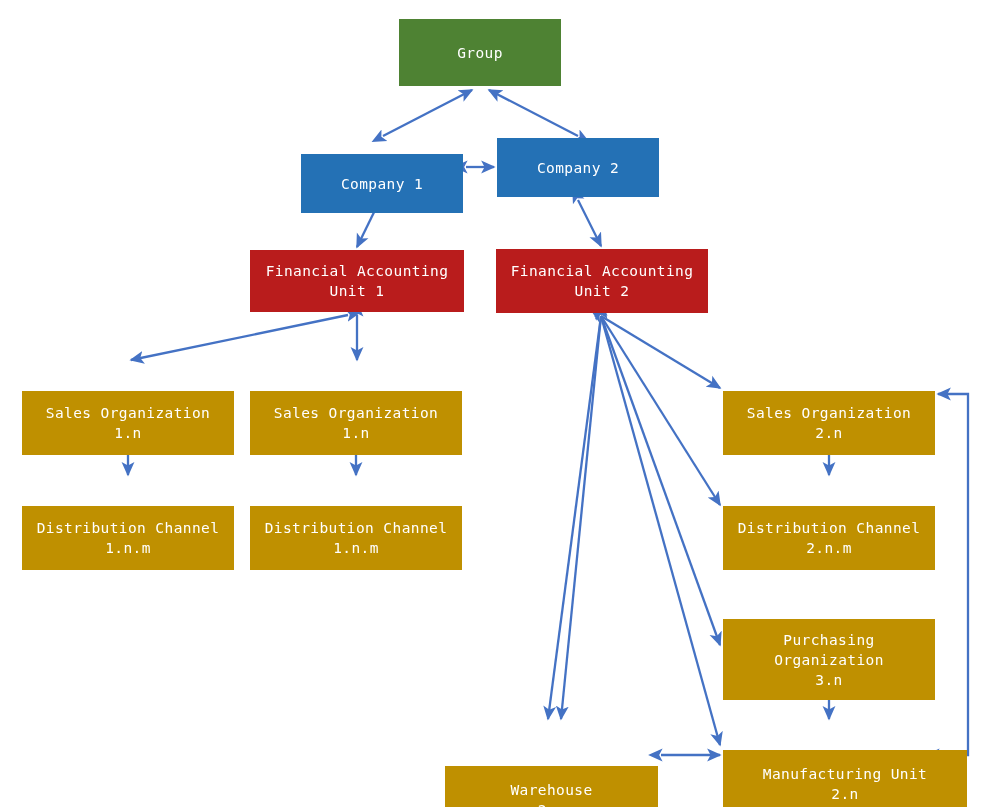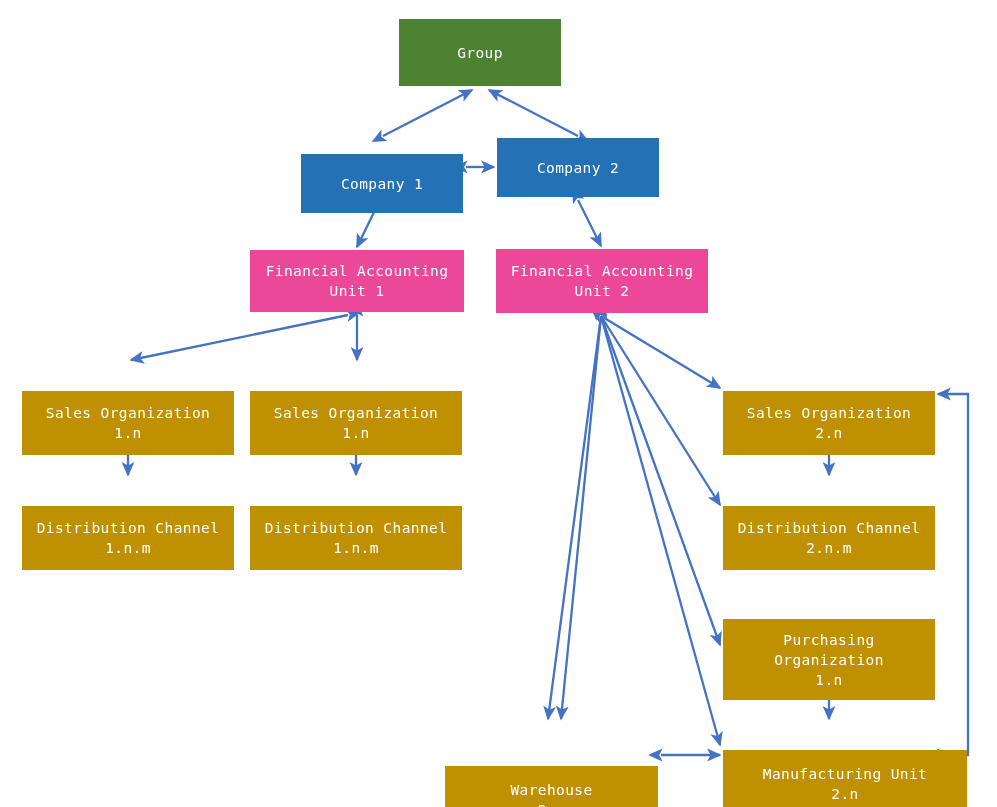--- a/index.html
+++ b/index.html
@@ -33,21 +33,21 @@
     font-size: 14.5px;
     line-height: 20px;
     letter-spacing: 0.4px;
     box-sizing: border-box;
     padding: 2px 12px;
     white-space: pre-line;
     z-index: 2;
   }
   .node.green  { background: #4E8233; }
   .node.blue   { background: #2471B5; }
-  .node.navy   { background: #ec4899; text-align: center; }
+  .node.navy   { background: #b91c1c; text-align: center; }
   .node.gold   { background: #BF9000; margin-top: 28px; }
 </style>
 </head>
 <body>
 
 <div id="canvas">
 
   <svg id="edge-layer" viewBox="0 0 997 807" xmlns="http://www.w3.org/2000/svg">
     <defs>
       <marker id="ah" markerWidth="7" markerHeight="7" refX="5.6" refY="3.1" orient="auto" markerUnits="strokeWidth">
@@ -123,21 +123,21 @@
 1.n.m</div>
 
   <div class="node gold" style="left:250px; top:478px; width:212px; height:64px;">Distribution Channel
 1.n.m</div>
 
   <div class="node gold" style="left:723px; top:478px; width:212px; height:64px;">Distribution Channel
 2.n.m</div>
 
   <div class="node gold" style="left:723px; top:591px; width:212px; height:81px;">Purchasing
 Organization
-1.n</div>
+3.n</div>
 
   <div class="node gold" style="left:445px; top:738px; width:213px; height:68px;">Warehouse
 2.n</div>
 
   <div class="node gold" style="left:723px; top:722px; width:244px; height:68px;">Manufacturing Unit
 2.n</div>
 
 </div>
 
 </body></html>

